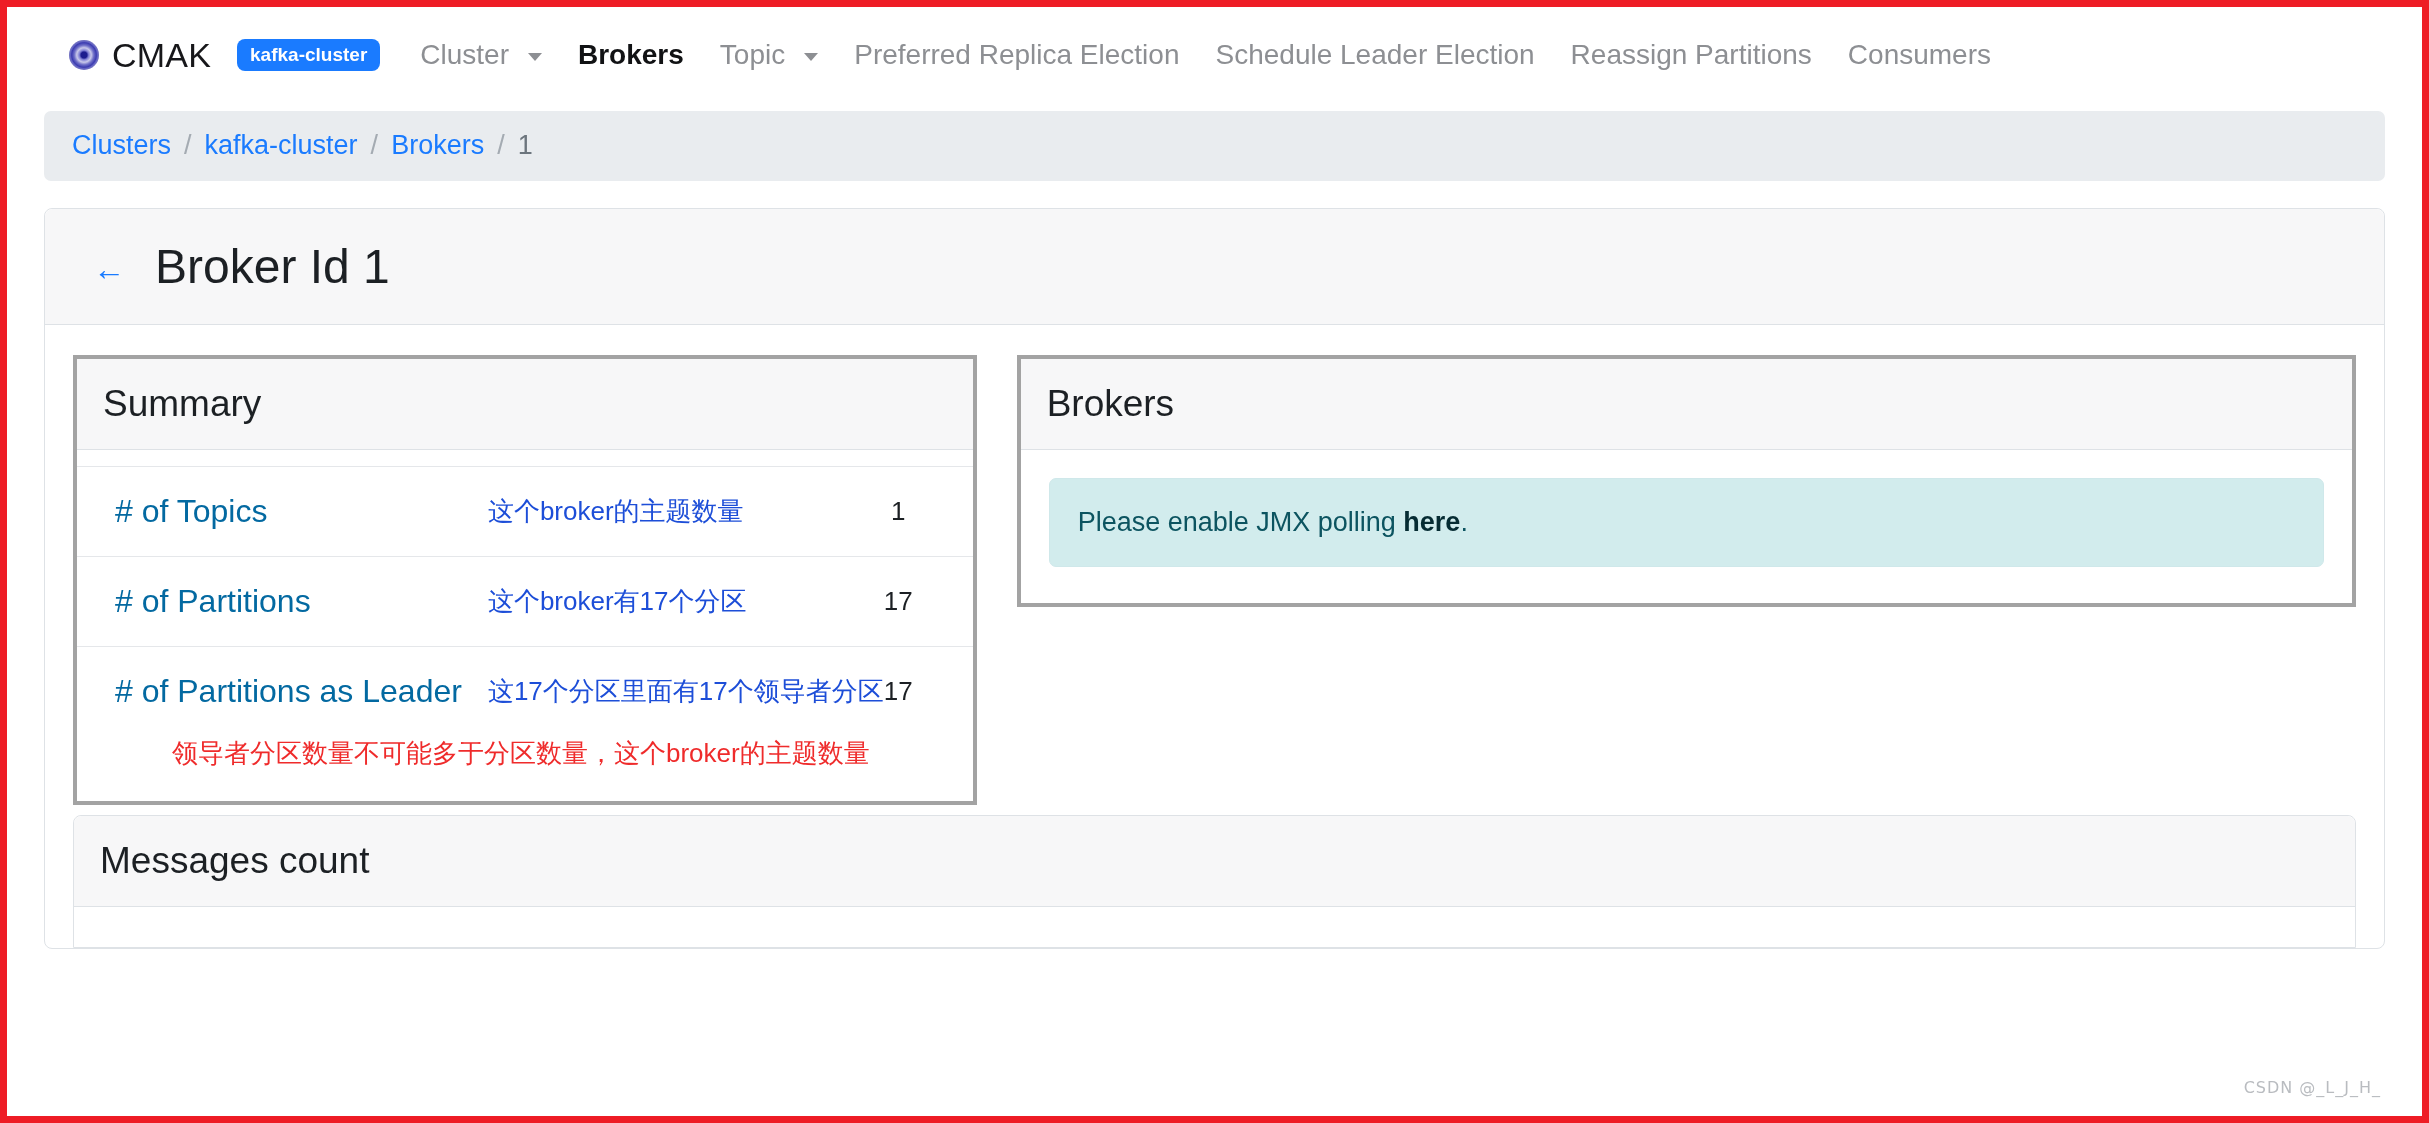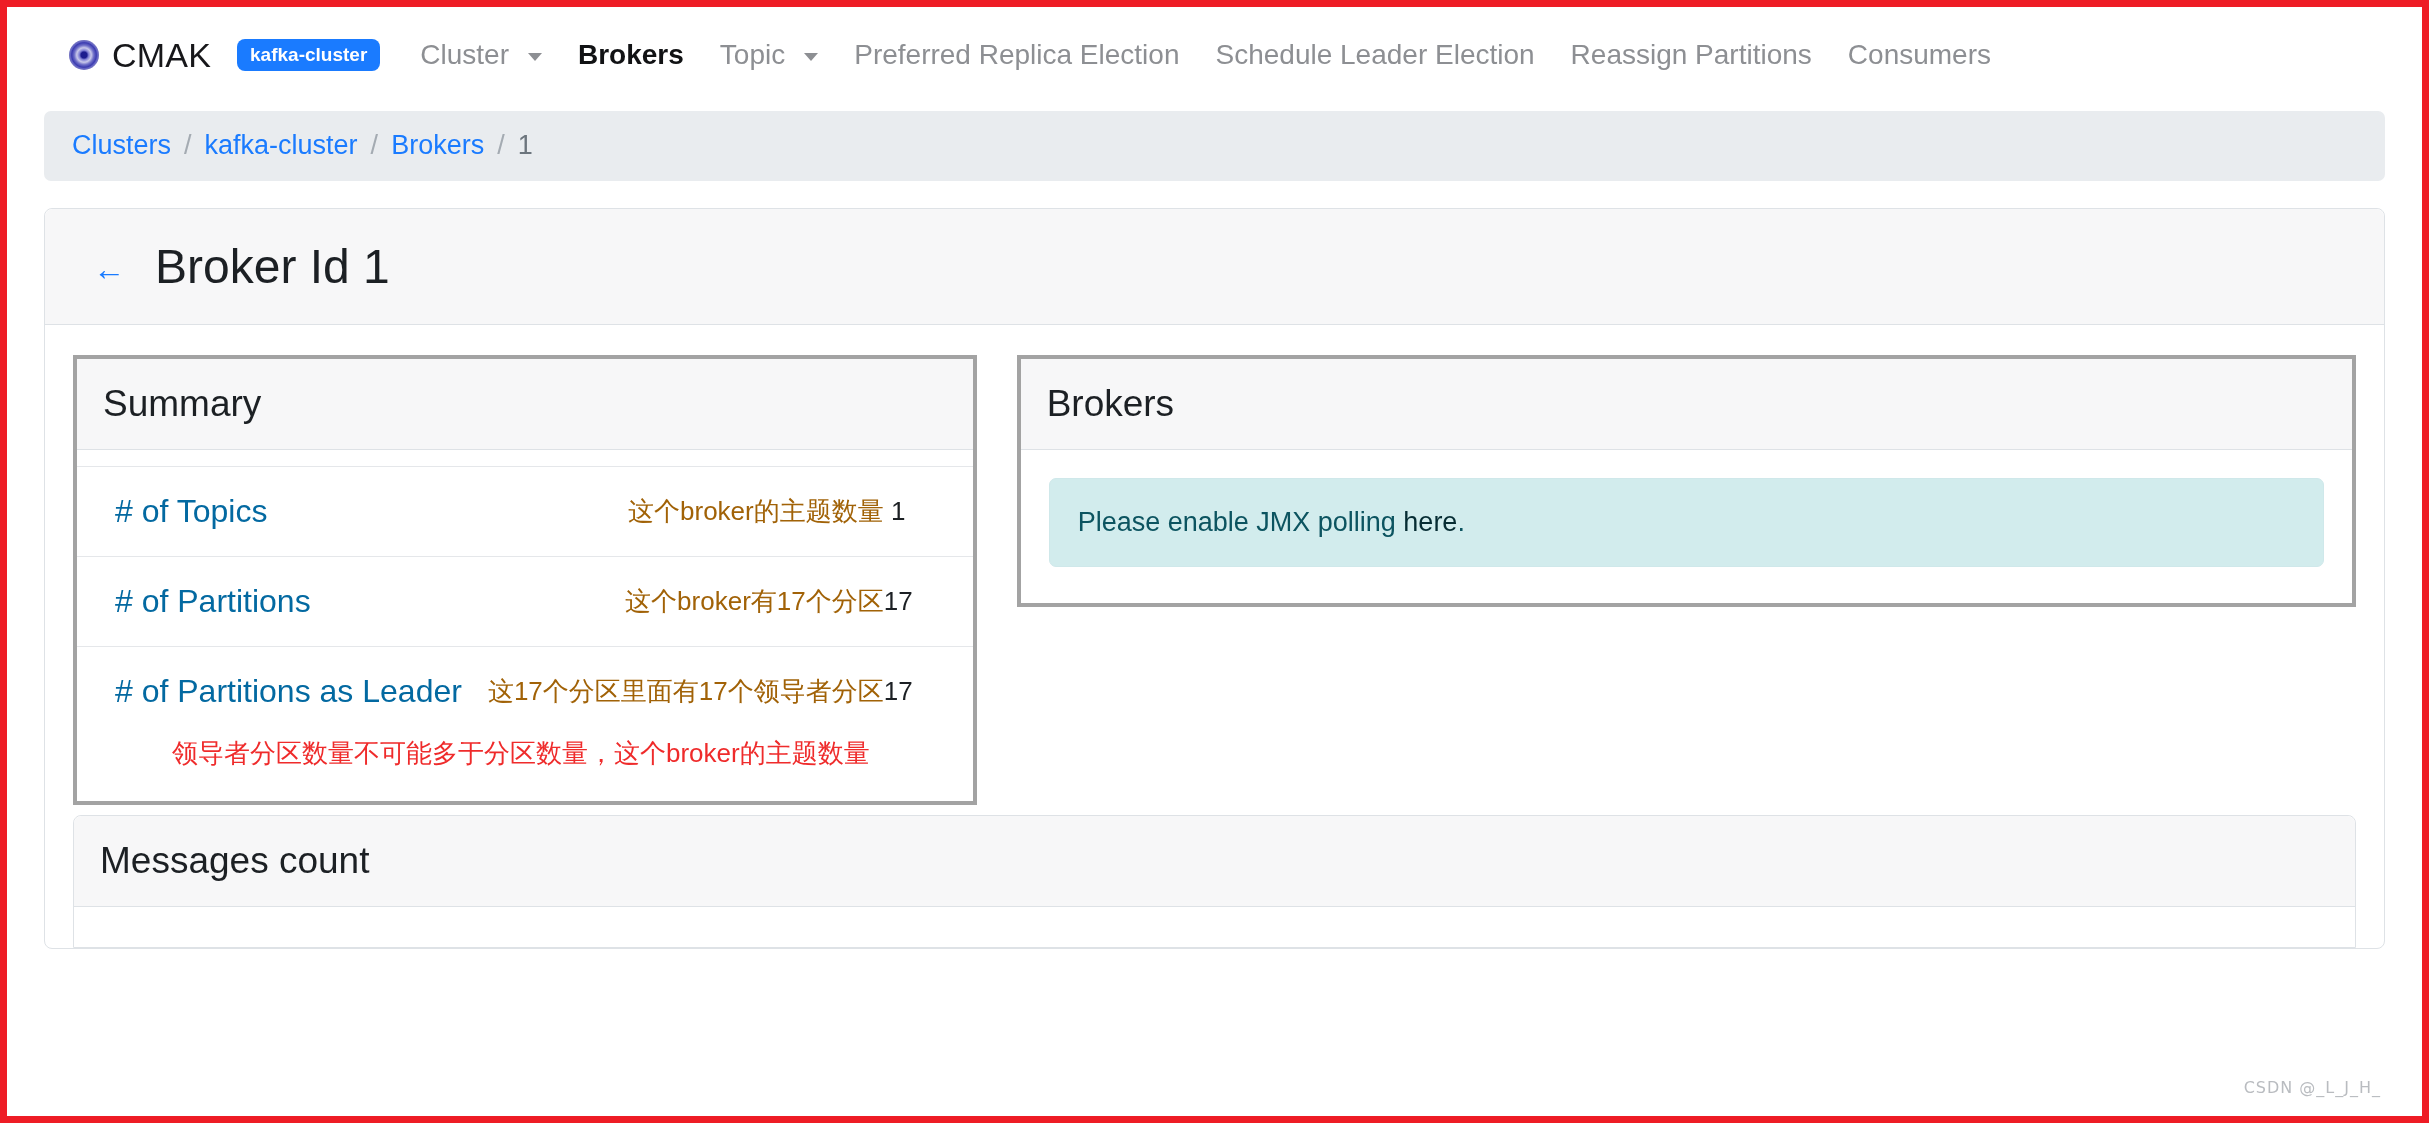--- a/index.html
+++ b/index.html
@@ -202,24 +202,23 @@
   }
   .sum-label {
     font-size: 32px;
     color: #0369a1;
     padding-left: 38px !important;
     white-space: nowrap;
     width: 1%;
   }
   .sum-note {
     font-size: 26px;
-    color: #a16207;
+    color: #1d4ed8;
     padding-left: 26px !important;
     white-space: nowrap;
-    text-align: right;
   }
   .sum-value {
     font-size: 26px;
     color: #1c2024;
     text-align: center;
     width: 240px;
     padding-right: 60px !important;
   }
   .sum-footnote {
     font-size: 26px;
@@ -234,21 +233,21 @@
     background: #d2eced;
     border: 1px solid #cfe8ea;
     border-radius: 7px;
     padding: 29px 28px;
     font-size: 27px;
     color: #0c5460;
     line-height: 1.1;
   }
   .alert-link {
     color: #062c33;
-    font-weight: normal;
+    font-weight: bold;
     text-decoration: none;
     cursor: pointer;
   }
 
   
   .panel-body-wide {
     padding: 0 28px 0 28px;
     margin-top: 10px;
   }
   .wide-card {

